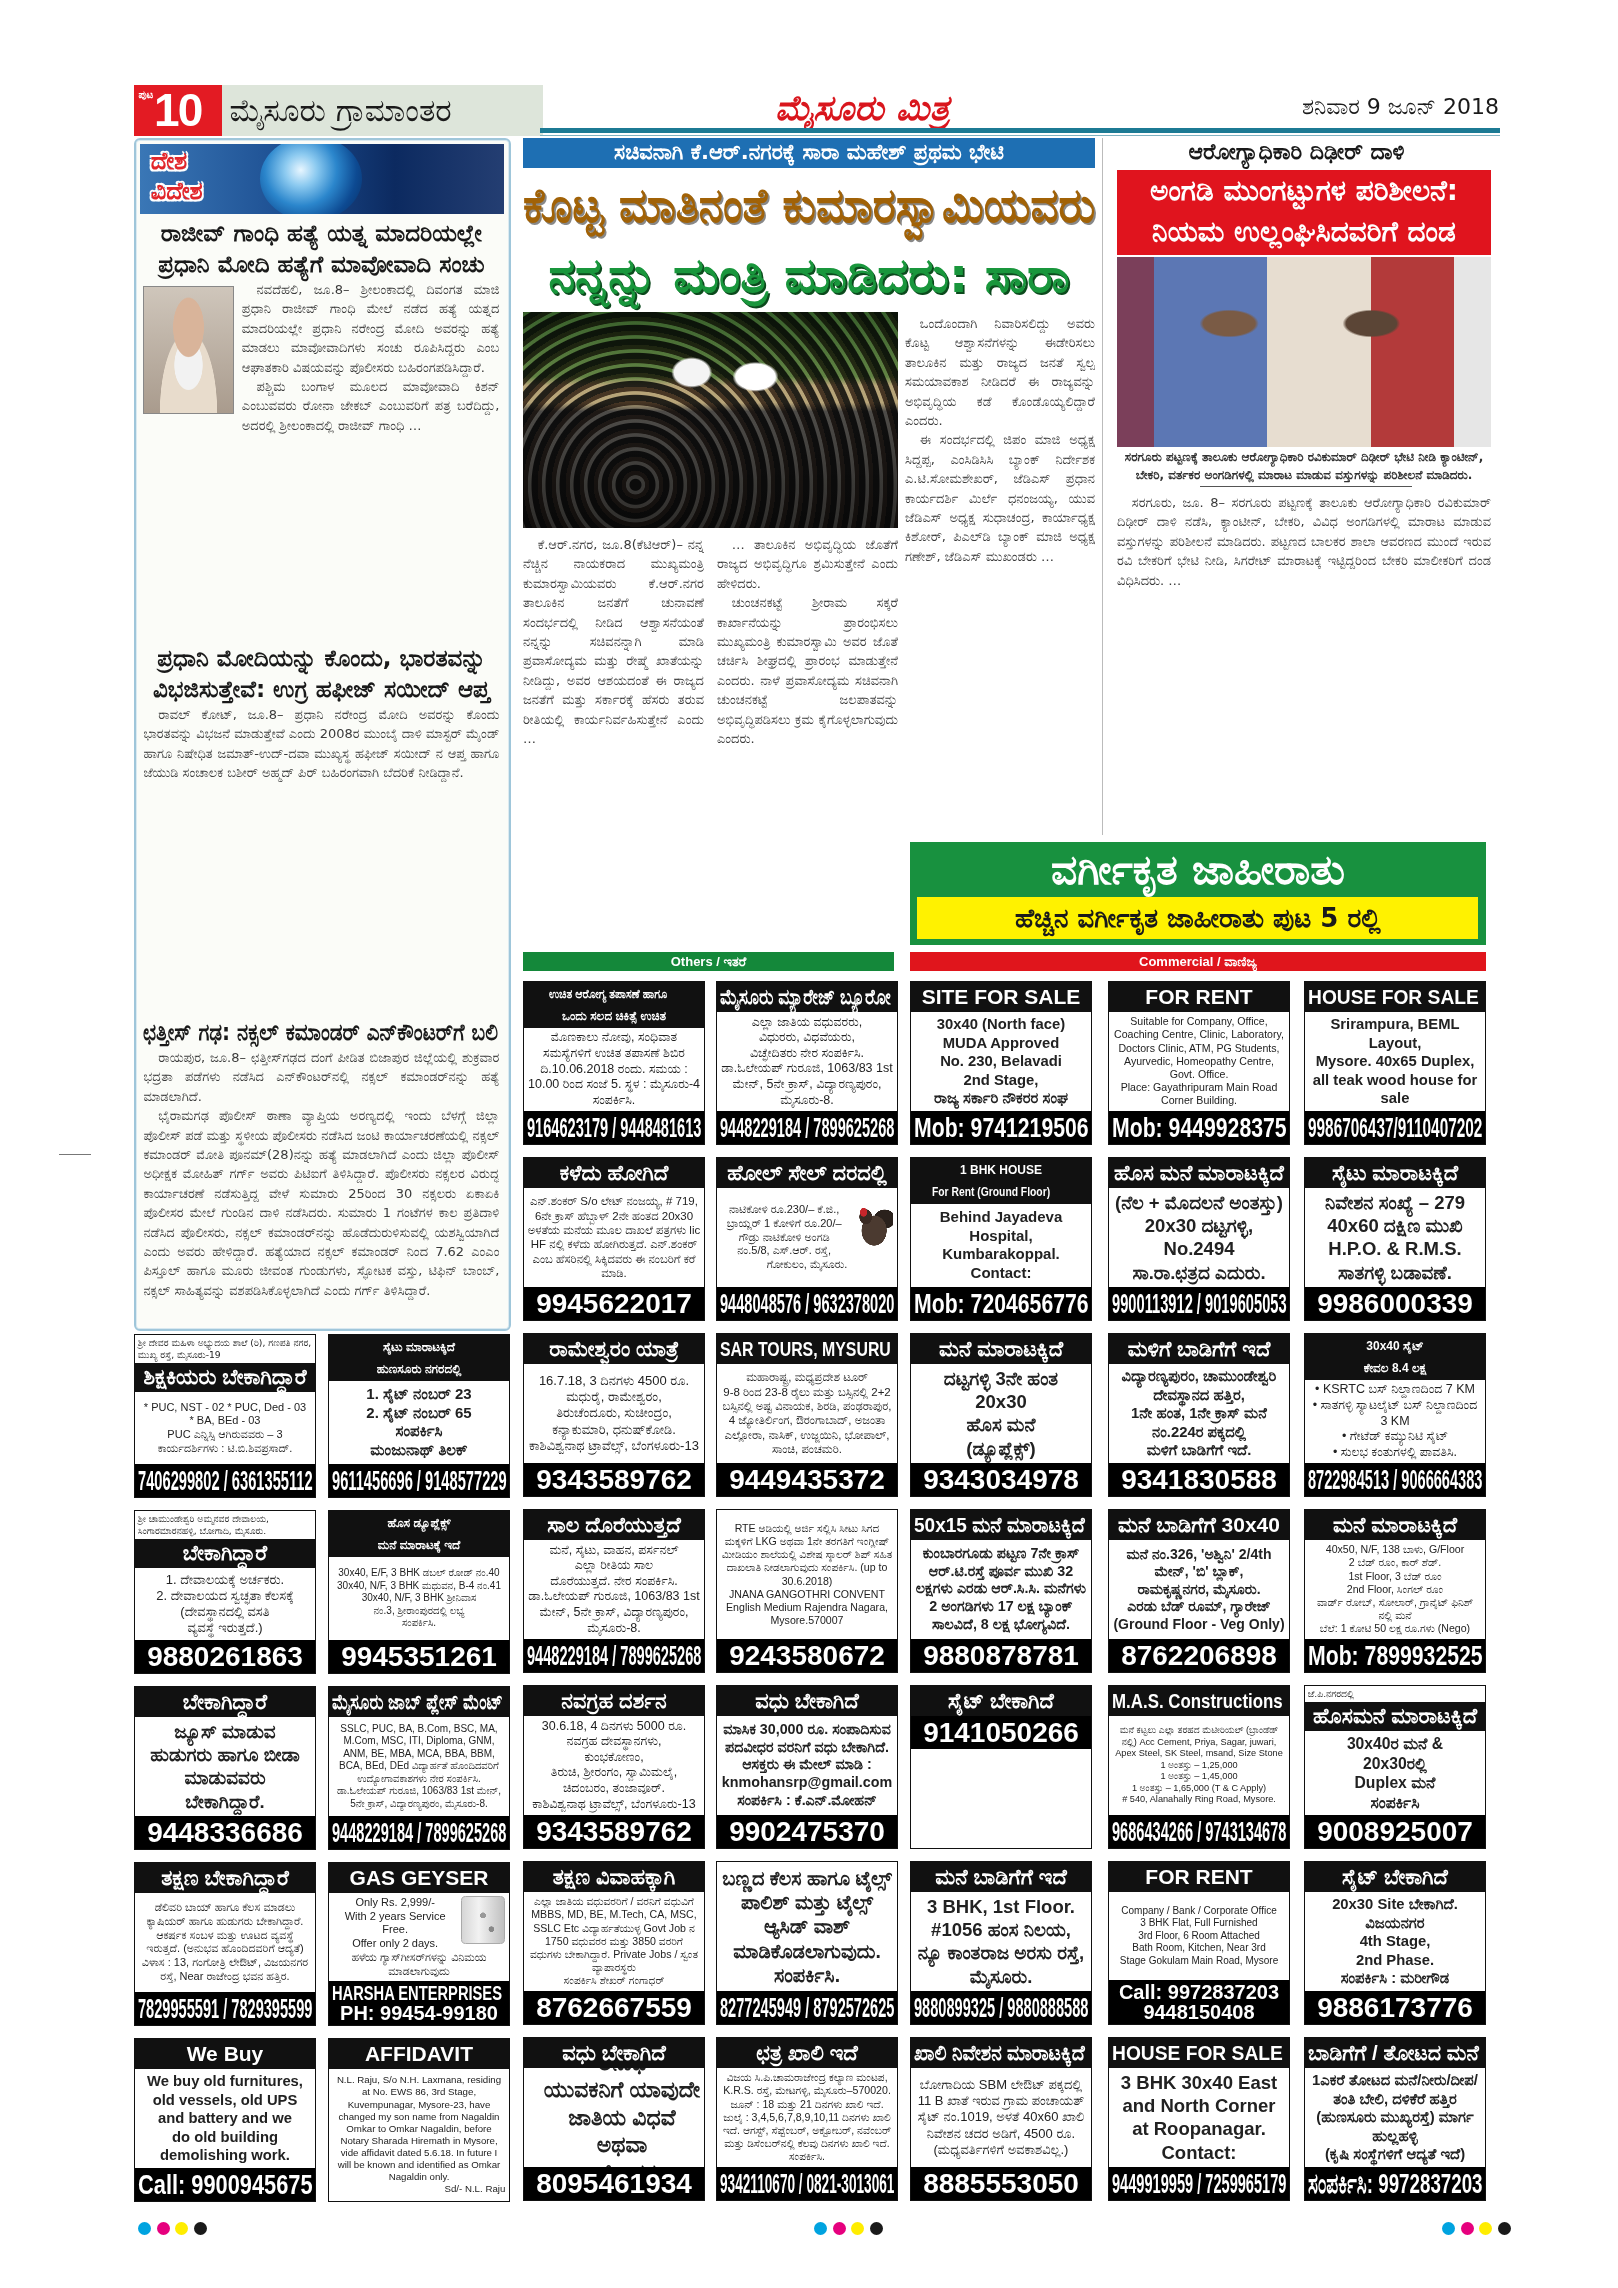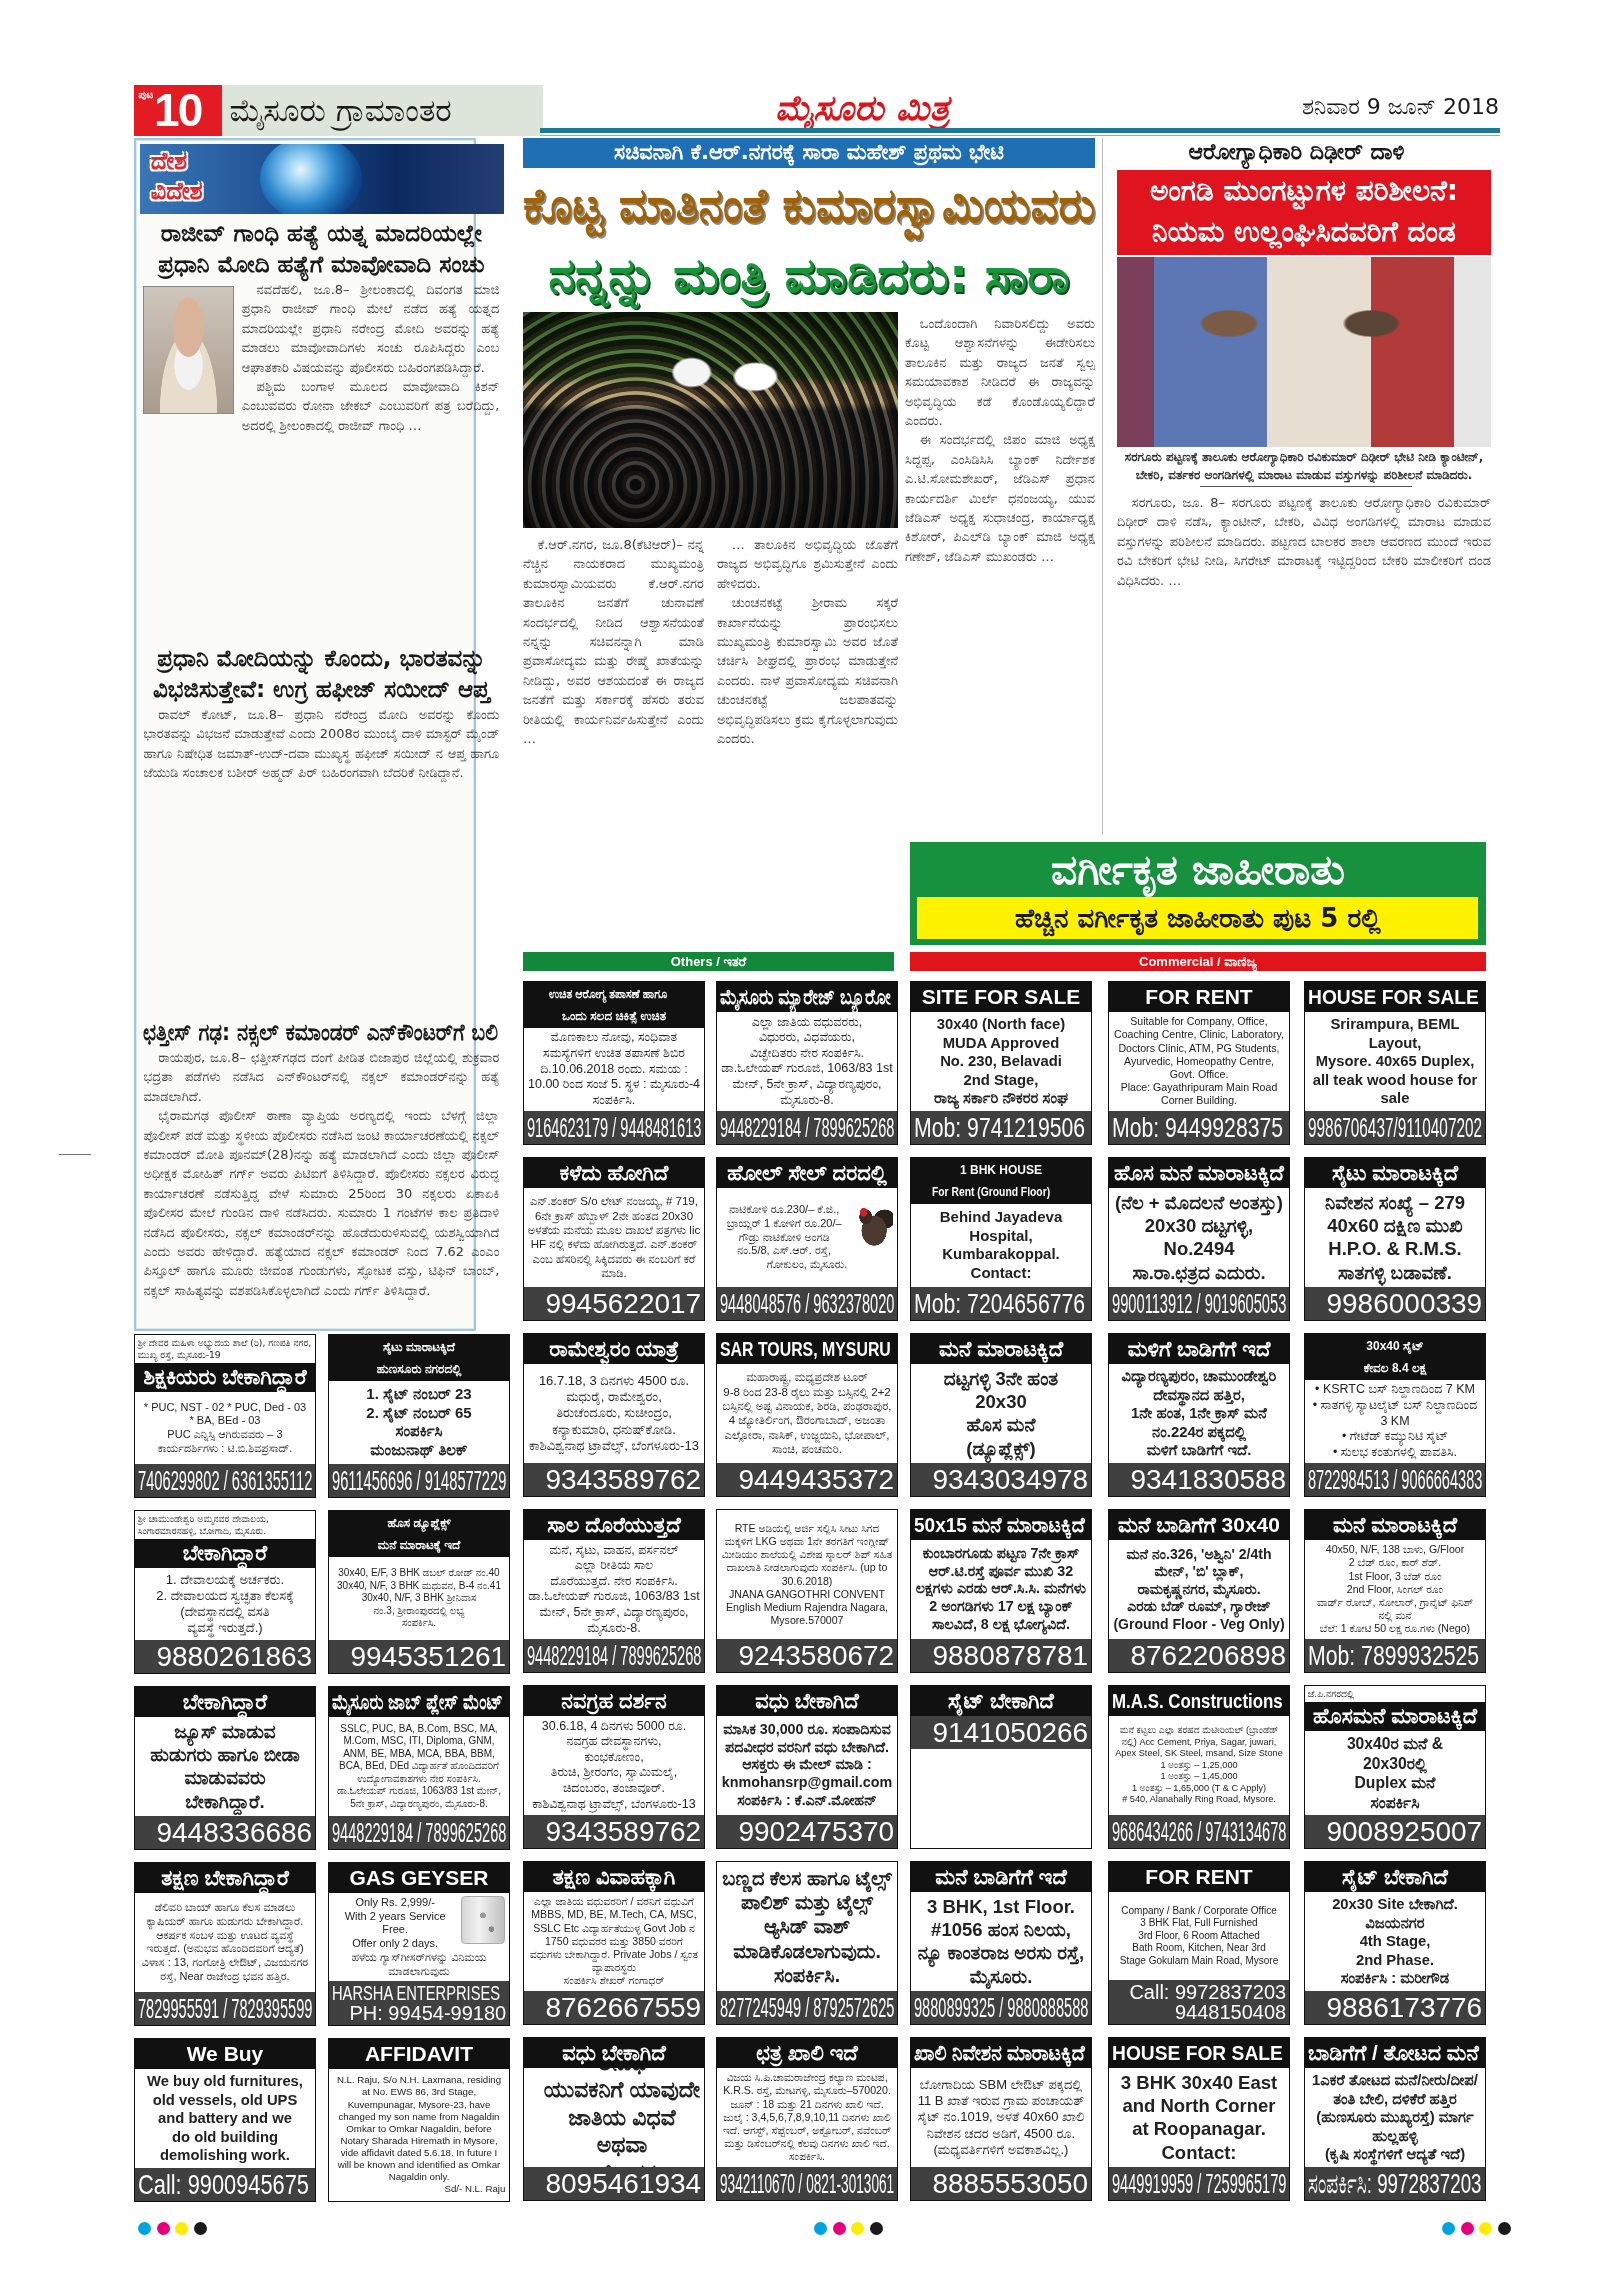--- a/index.html
+++ b/index.html
@@ -8,21 +8,21 @@
   
   .pg-num{left:134px;top:85px;width:88px;height:51px;background:#e31b23;color:#fff;}
   .pg-num .lbl{position:absolute;left:4.6px;top:3.7px;font-size:10px;font-weight:bold;}
   .pg-num .num{position:absolute;left:20px;top:-1.8px;font-size:46px;font-weight:bold;font-family:"Liberation Sans",sans-serif;letter-spacing:-1.8px;}
   .section-band{left:222px;top:85px;width:321px;height:51px;background:#dde5da;font-size:31px;line-height:51px;padding-left:7.4px;box-sizing:border-box;white-space:nowrap;}
   .masthead{left:775px;top:85px;width:258px;text-align:left;color:#d9161d;font-size:35px;font-weight:bold;font-style:italic;line-height:46px;}
   .date{left:1227px;top:90px;width:272px;text-align:right;font-size:22px;line-height:33px;}
   .rule-thick{left:540px;top:128px;width:960px;height:4.6px;background:#1c7a94;}
   .rule-thin{left:540px;top:135px;width:960px;height:0.9px;background:#7fb1c0;}
   
-  .left-box{left:134px;top:138px;width:342px;height:1193px;border:2.8px solid #9fc6da;border-radius:1px;background:#fbfcf8;box-sizing:border-box;box-shadow:0 0 0 0.9px #d8e8f0 inset;padding-left:19px;}
+  .left-box{left:134px;top:138px;width:377px;height:1193px;border:2.8px solid #9fc6da;border-radius:6px;background:#fbfcf8;box-sizing:border-box;box-shadow:0 0 0 0.9px #d8e8f0 inset;padding-left:19px;}
   .banner{position:absolute;left:3.7px;top:3.7px;width:364px;height:70px;background:linear-gradient(90deg,#3a77b6 0%,#1d4f92 40%,#0c2a60 70%,#243e72 100%);overflow:hidden;}
   .globe{position:absolute;left:120px;top:-7.4px;width:102px;height:85px;border-radius:50%;background:radial-gradient(circle at 40% 40%,#e8f6ff 0,#8ccaf0 20%,#2b86cc 45%,#0d4a92 70%,#072a5e 100%);}
   .banner-text{position:absolute;left:11px;top:3.7px;color:#e2262b;font-weight:bold;font-size:24px;line-height:29.5px;text-shadow:-1.8px -1.8px 0 #fff,1.8px -1.8px 0 #fff,-1.8px 1.8px 0 #fff,1.8px 1.8px 0 #fff;}
   .left-art{position:absolute;left:7.4px;width:356px;overflow:hidden;}
   .headline-l{font-weight:bold;font-size:23px;line-height:31px;text-align:center;}
   .fit-line{white-space:nowrap;overflow:visible;}
   .fit{display:inline-block;white-space:nowrap;}
   .modi-photo{float:left;width:89px;height:126px;margin:5.5px 7.4px 3.7px 0;background:radial-gradient(ellipse at 50% 32%,#d9b49a 0 24%,transparent 25%),radial-gradient(ellipse at 50% 62%,#f2f2f2 0 22%,transparent 23%),radial-gradient(ellipse at 50% 100%,#e8dccc 0 45%,transparent 46%),linear-gradient(#cfc6bb,#a99b8d);border:0.9px solid #888;}
   .body-text p{margin:0;text-indent:14.8px;text-align:justify;font-size:13px;line-height:19.4px;color:#3a3a3a;}
   
@@ -47,21 +47,21 @@
   
   .ad-col{position:absolute;width:182px;}
   .ad{height:164px;margin-bottom:12px;border:1.8px solid #111;box-sizing:border-box;display:flex;flex-direction:column;background:#fff;overflow:hidden;}
   .ad-pre{font-size:9.2px;line-height:12px;padding:1.8px 2.8px;text-align:left;color:#222;}
   .ad-title{background:#111;color:#fff;font-weight:bold;font-size:21px;line-height:28px;text-align:center;padding:0.9px 2.8px;font-family:"Liberation Sans","DejaVu Sans",sans-serif;}
   .ad-title.multi{font-size:12px;line-height:22px;}
   .ad-body{flex:1;display:flex;align-items:center;justify-content:center;padding:1.8px 3.7px;overflow:hidden;min-height:0;}
   .ad-body-inner{width:100%;text-align:center;line-height:1.25;font-family:"Liberation Sans","DejaVu Sans",sans-serif;font-weight:bold;color:#222;}
   .ad-line{word-wrap:break-word;}
   .ad-sign{text-align:right;}
-  .ad-phone{background:#404040;color:#fff;font-weight:normal;font-size:28px;line-height:33px;text-align:right;padding:0 2.8px;font-family:"Liberation Sans",sans-serif;}
+  .ad-phone{background:#000000;color:#fff;font-weight:bold;font-size:28px;line-height:33px;text-align:center;padding:0 2.8px;font-family:"Liberation Sans",sans-serif;}
   .ad-phone.multi{font-size:20px;line-height:20px;padding:1.8px 2.8px;}
   .ad-img{float:right;width:54px;height:57px;margin:0 0 1.8px 3.7px;}
   .ad-img-hen{background:radial-gradient(ellipse at 30% 20%,#c8262b 0 8%,transparent 9%),radial-gradient(ellipse at 35% 30%,#3a2a22 0 16%,transparent 17%),radial-gradient(ellipse at 55% 60%,#4b3a30 0 38%,transparent 39%),radial-gradient(ellipse at 80% 35%,#2a211c 0 22%,transparent 23%);}
   .ad-img-gas-geyser{border-radius:4.6px;background:radial-gradient(circle at 50% 40%,#999 0 8%,transparent 9%),radial-gradient(circle at 70% 70%,#888 0 6%,transparent 7%),linear-gradient(90deg,#d6d6d6,#f2f2f2 40%,#c0c0c0);border:0.9px solid #aaa;}
   .reg-dots{display:flex;gap:5.5px;}
   .reg-dot{width:13px;height:13px;border-radius:50%;}
   .crop-mark{left:59px;top:1154px;width:32px;height:0.9px;background:#777;}
 </style>
 </head>
 <body>

